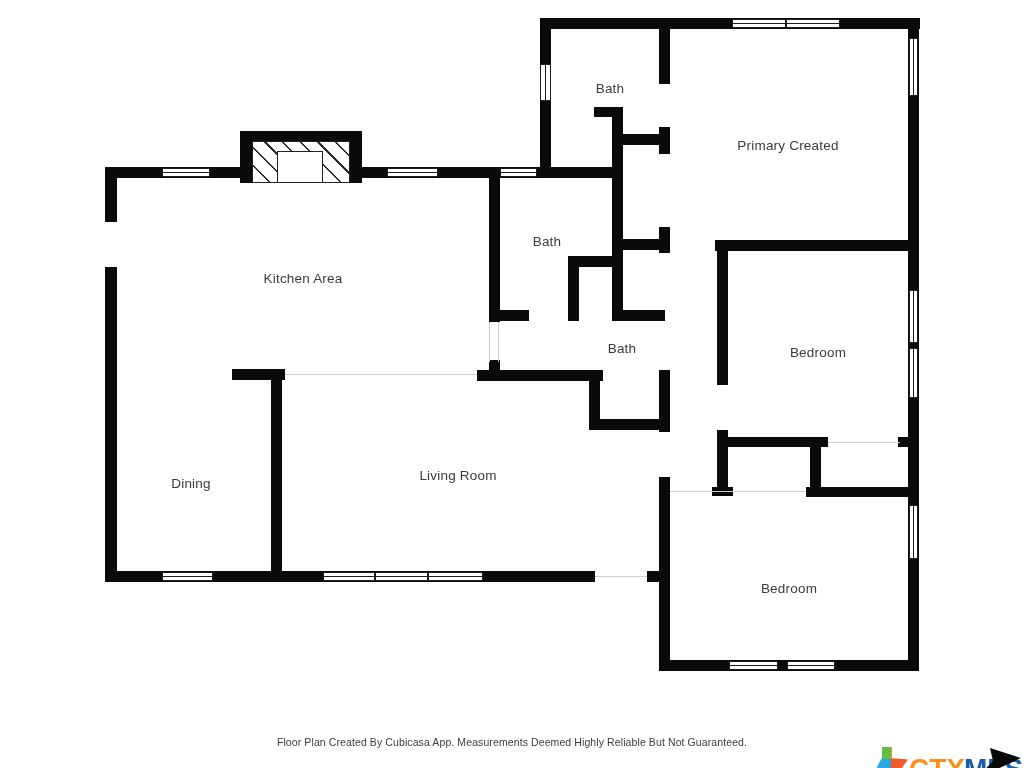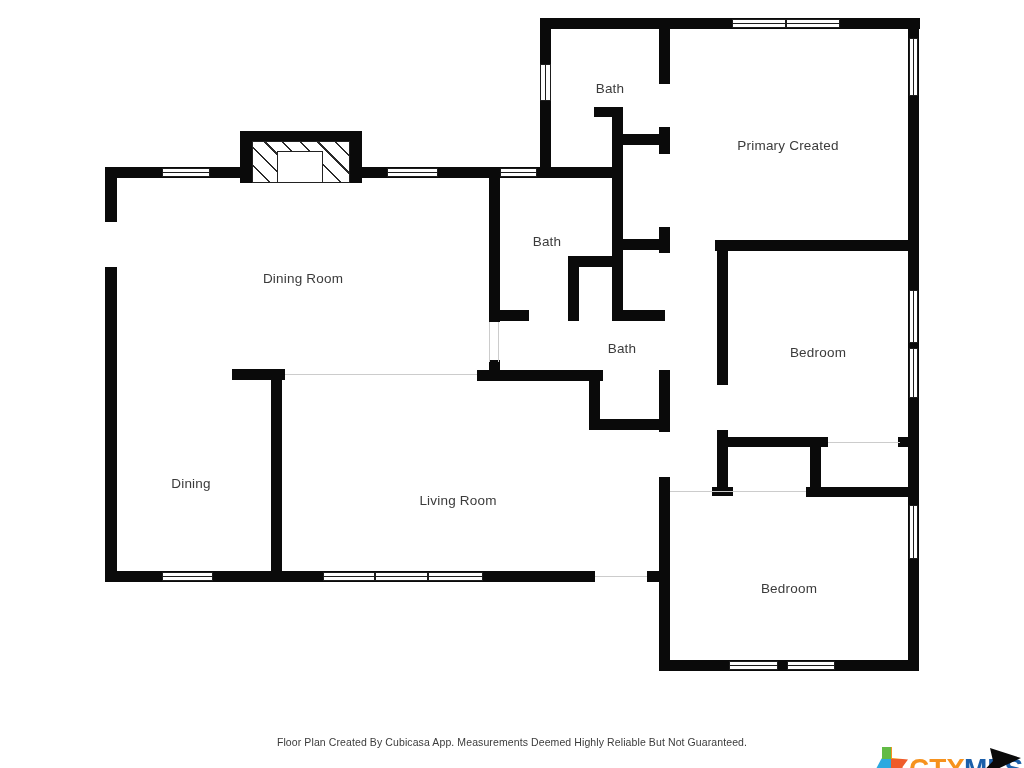--- a/index.html
+++ b/index.html
@@ -94,26 +94,26 @@
     <div class="opening" style="left: 828px; top: 442px; width: 72px; height: 1px;"></div>
     <div class="opening" style="left: 489px; top: 322px; width: 1px; height: 40px;"></div>
     <div class="opening" style="left: 498px; top: 322px; width: 1px; height: 40px;"></div>
     <div class="wall" style="left: 240px; top: 131px; width: 122px; height: 11px;"></div>
     <div class="wall" style="left: 240px; top: 131px; width: 12px; height: 52px;"></div>
     <div class="wall" style="left: 350px; top: 131px; width: 12px; height: 52px;"></div>
     <div class="hatch" style="left: 252px; top: 141px; width: 98px; height: 42px;"></div>
     <div class="firebox" style="left: 277px; top: 151px; width: 46px; height: 32px;"></div>
     <span class="room-label" style="left: 610px; top: 88px;">Bath</span>
     <span class="room-label" style="left: 788px; top: 145px;">Primary Created</span>
-    <span class="room-label" style="left: 303px; top: 278px;">Dining Room</span>
+    <span class="room-label" style="left: 303px; top: 278px;">Kitchen Area</span>
     <span class="room-label" style="left: 547px; top: 241px;">Bath</span>
     <span class="room-label" style="left: 622px; top: 348px;">Bath</span>
     <span class="room-label" style="left: 818px; top: 352px;">Bedroom</span>
     <span class="room-label" style="left: 191px; top: 483px;">Dining</span>
-    <span class="room-label" style="left: 458px; top: 500px;">Living Room</span>
+    <span class="room-label" style="left: 458px; top: 475px;">Living Room</span>
     <span class="room-label" style="left: 789px; top: 588px;">Bedroom</span>
   </div>
 
 <div class="footer">Floor Plan Created By Cubicasa App. Measurements Deemed Highly Reliable But Not Guaranteed.</div>
 
 <div class="logo">
   <svg width="150" height="52" viewBox="0 0 150 52">
     <defs>
       <clipPath id="texasClip">
         <path d="M10,5 L20,5 L20,16 L36,17.5 L30.5,25 L31.5,32 L24.5,30.5 L20.5,41 L14,33 L4.5,26 L9,17.5 L10,16 Z"></path>

